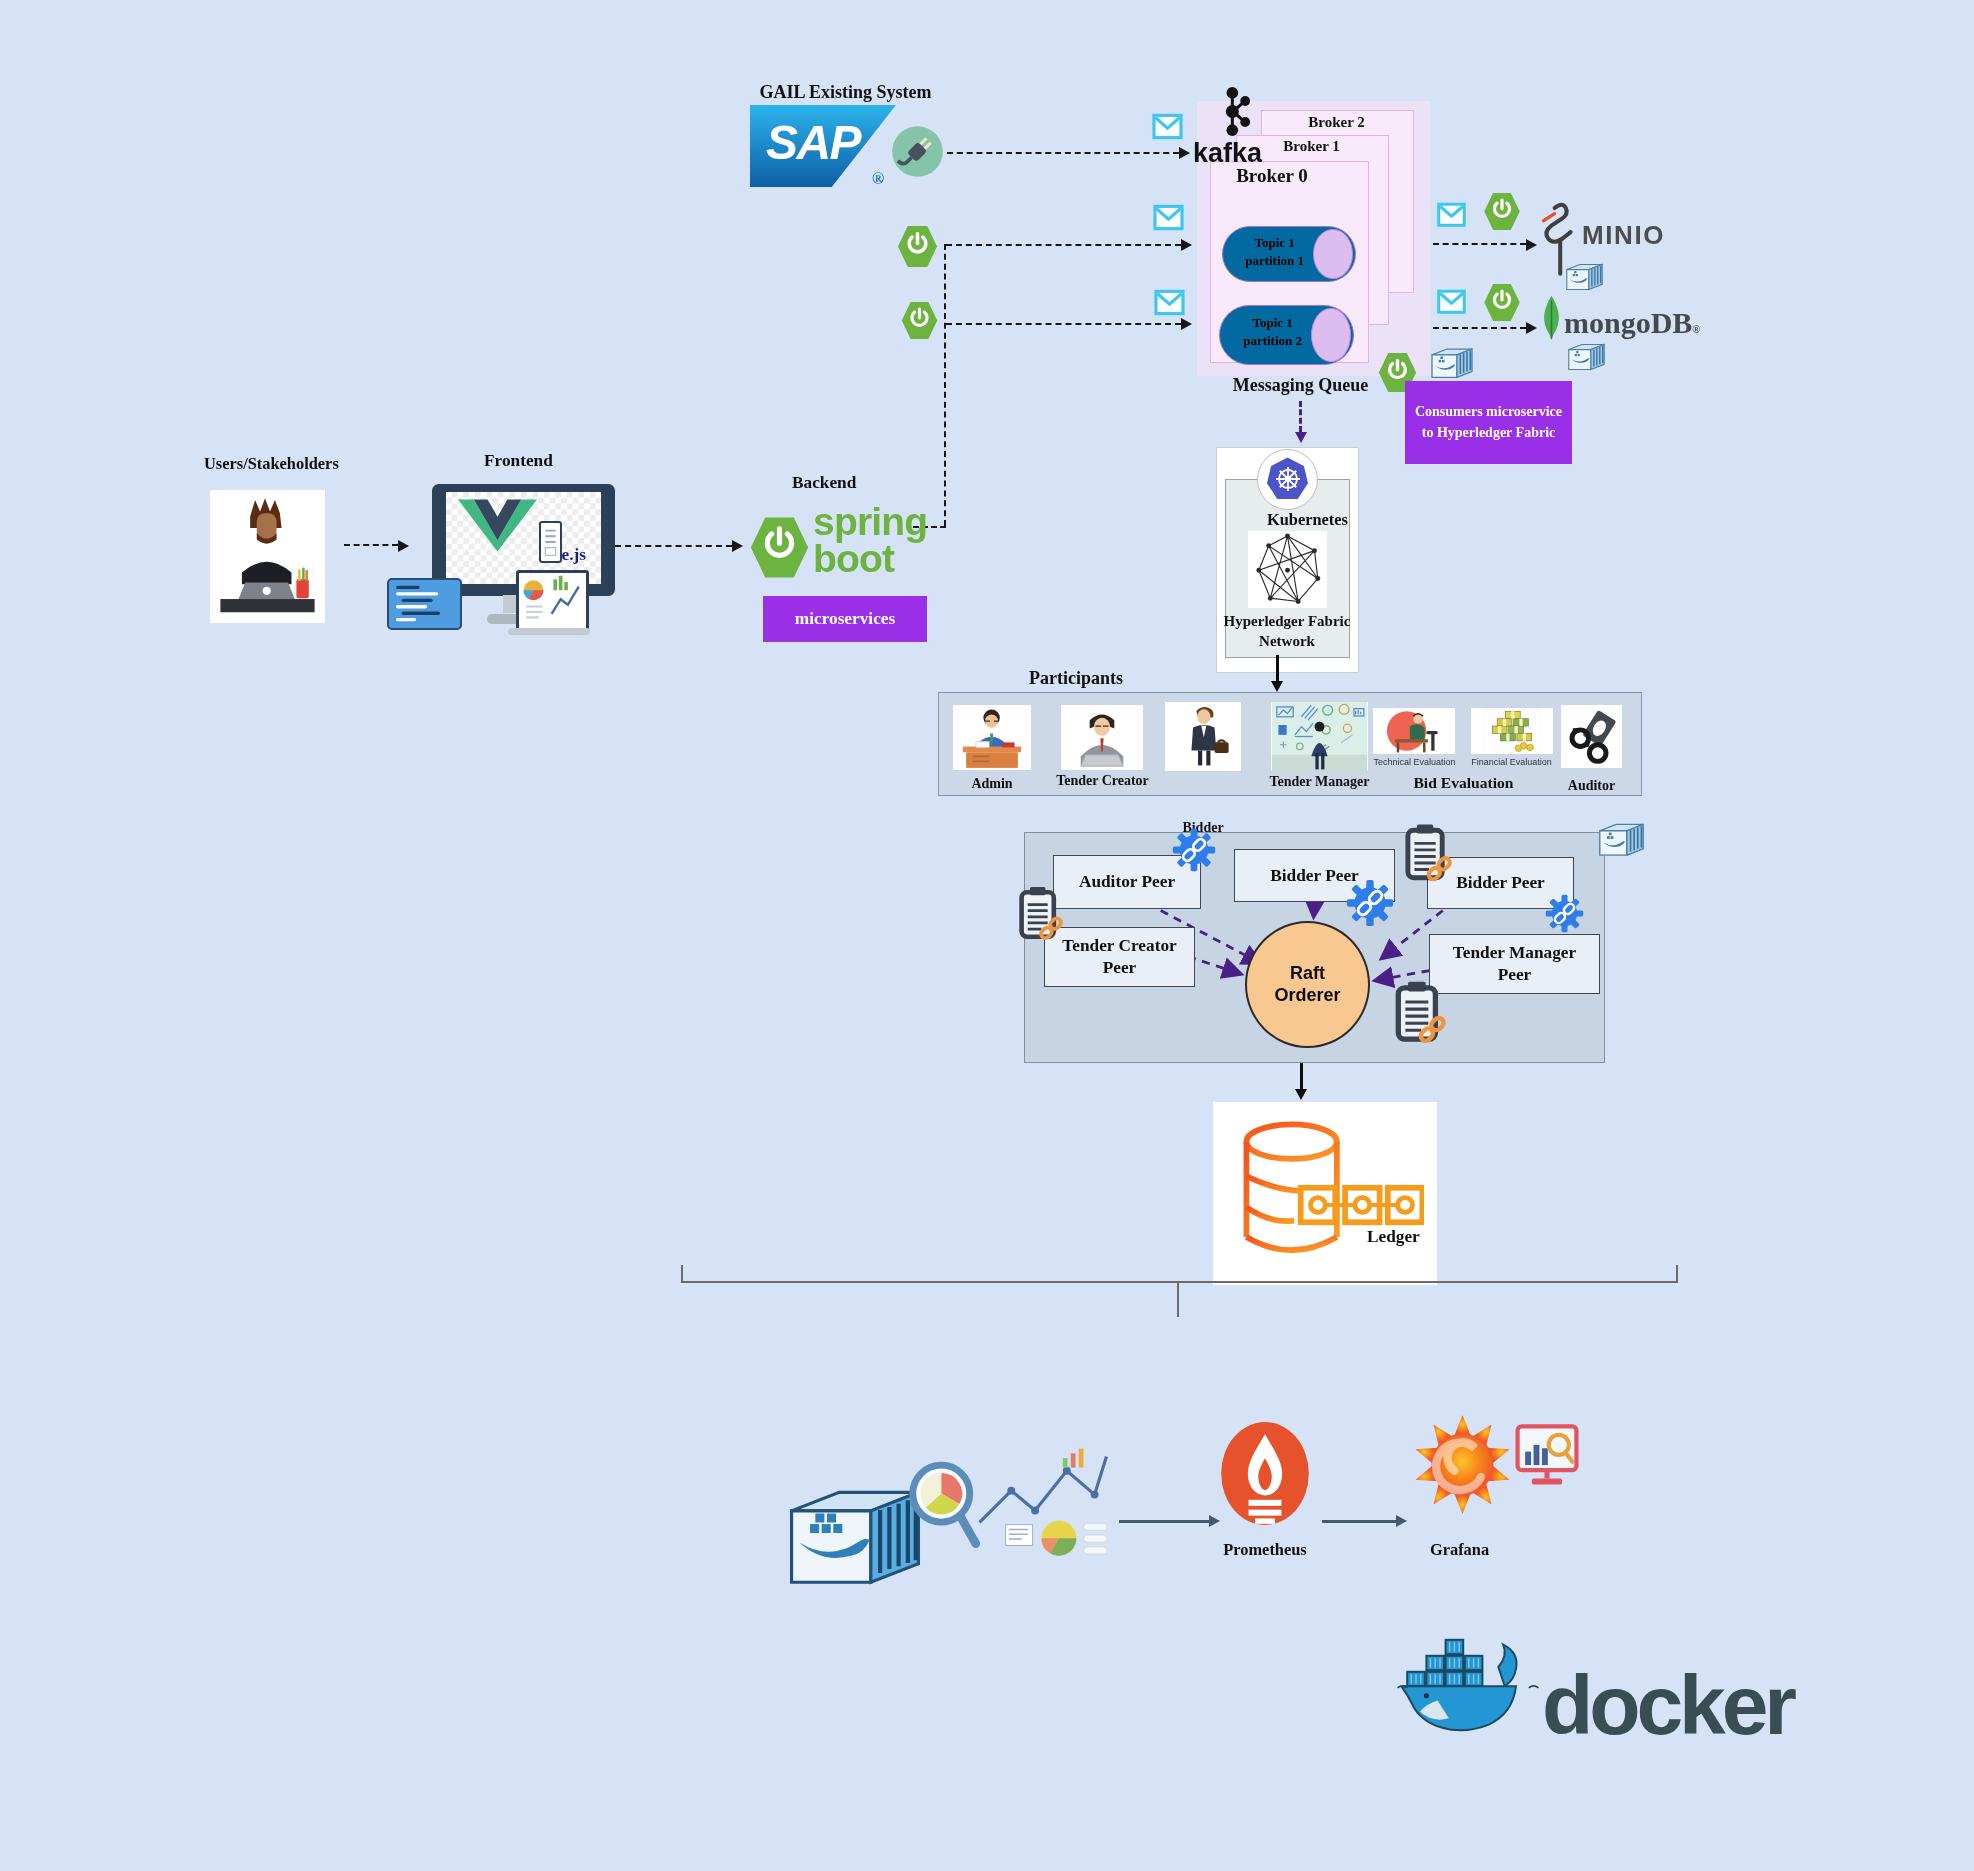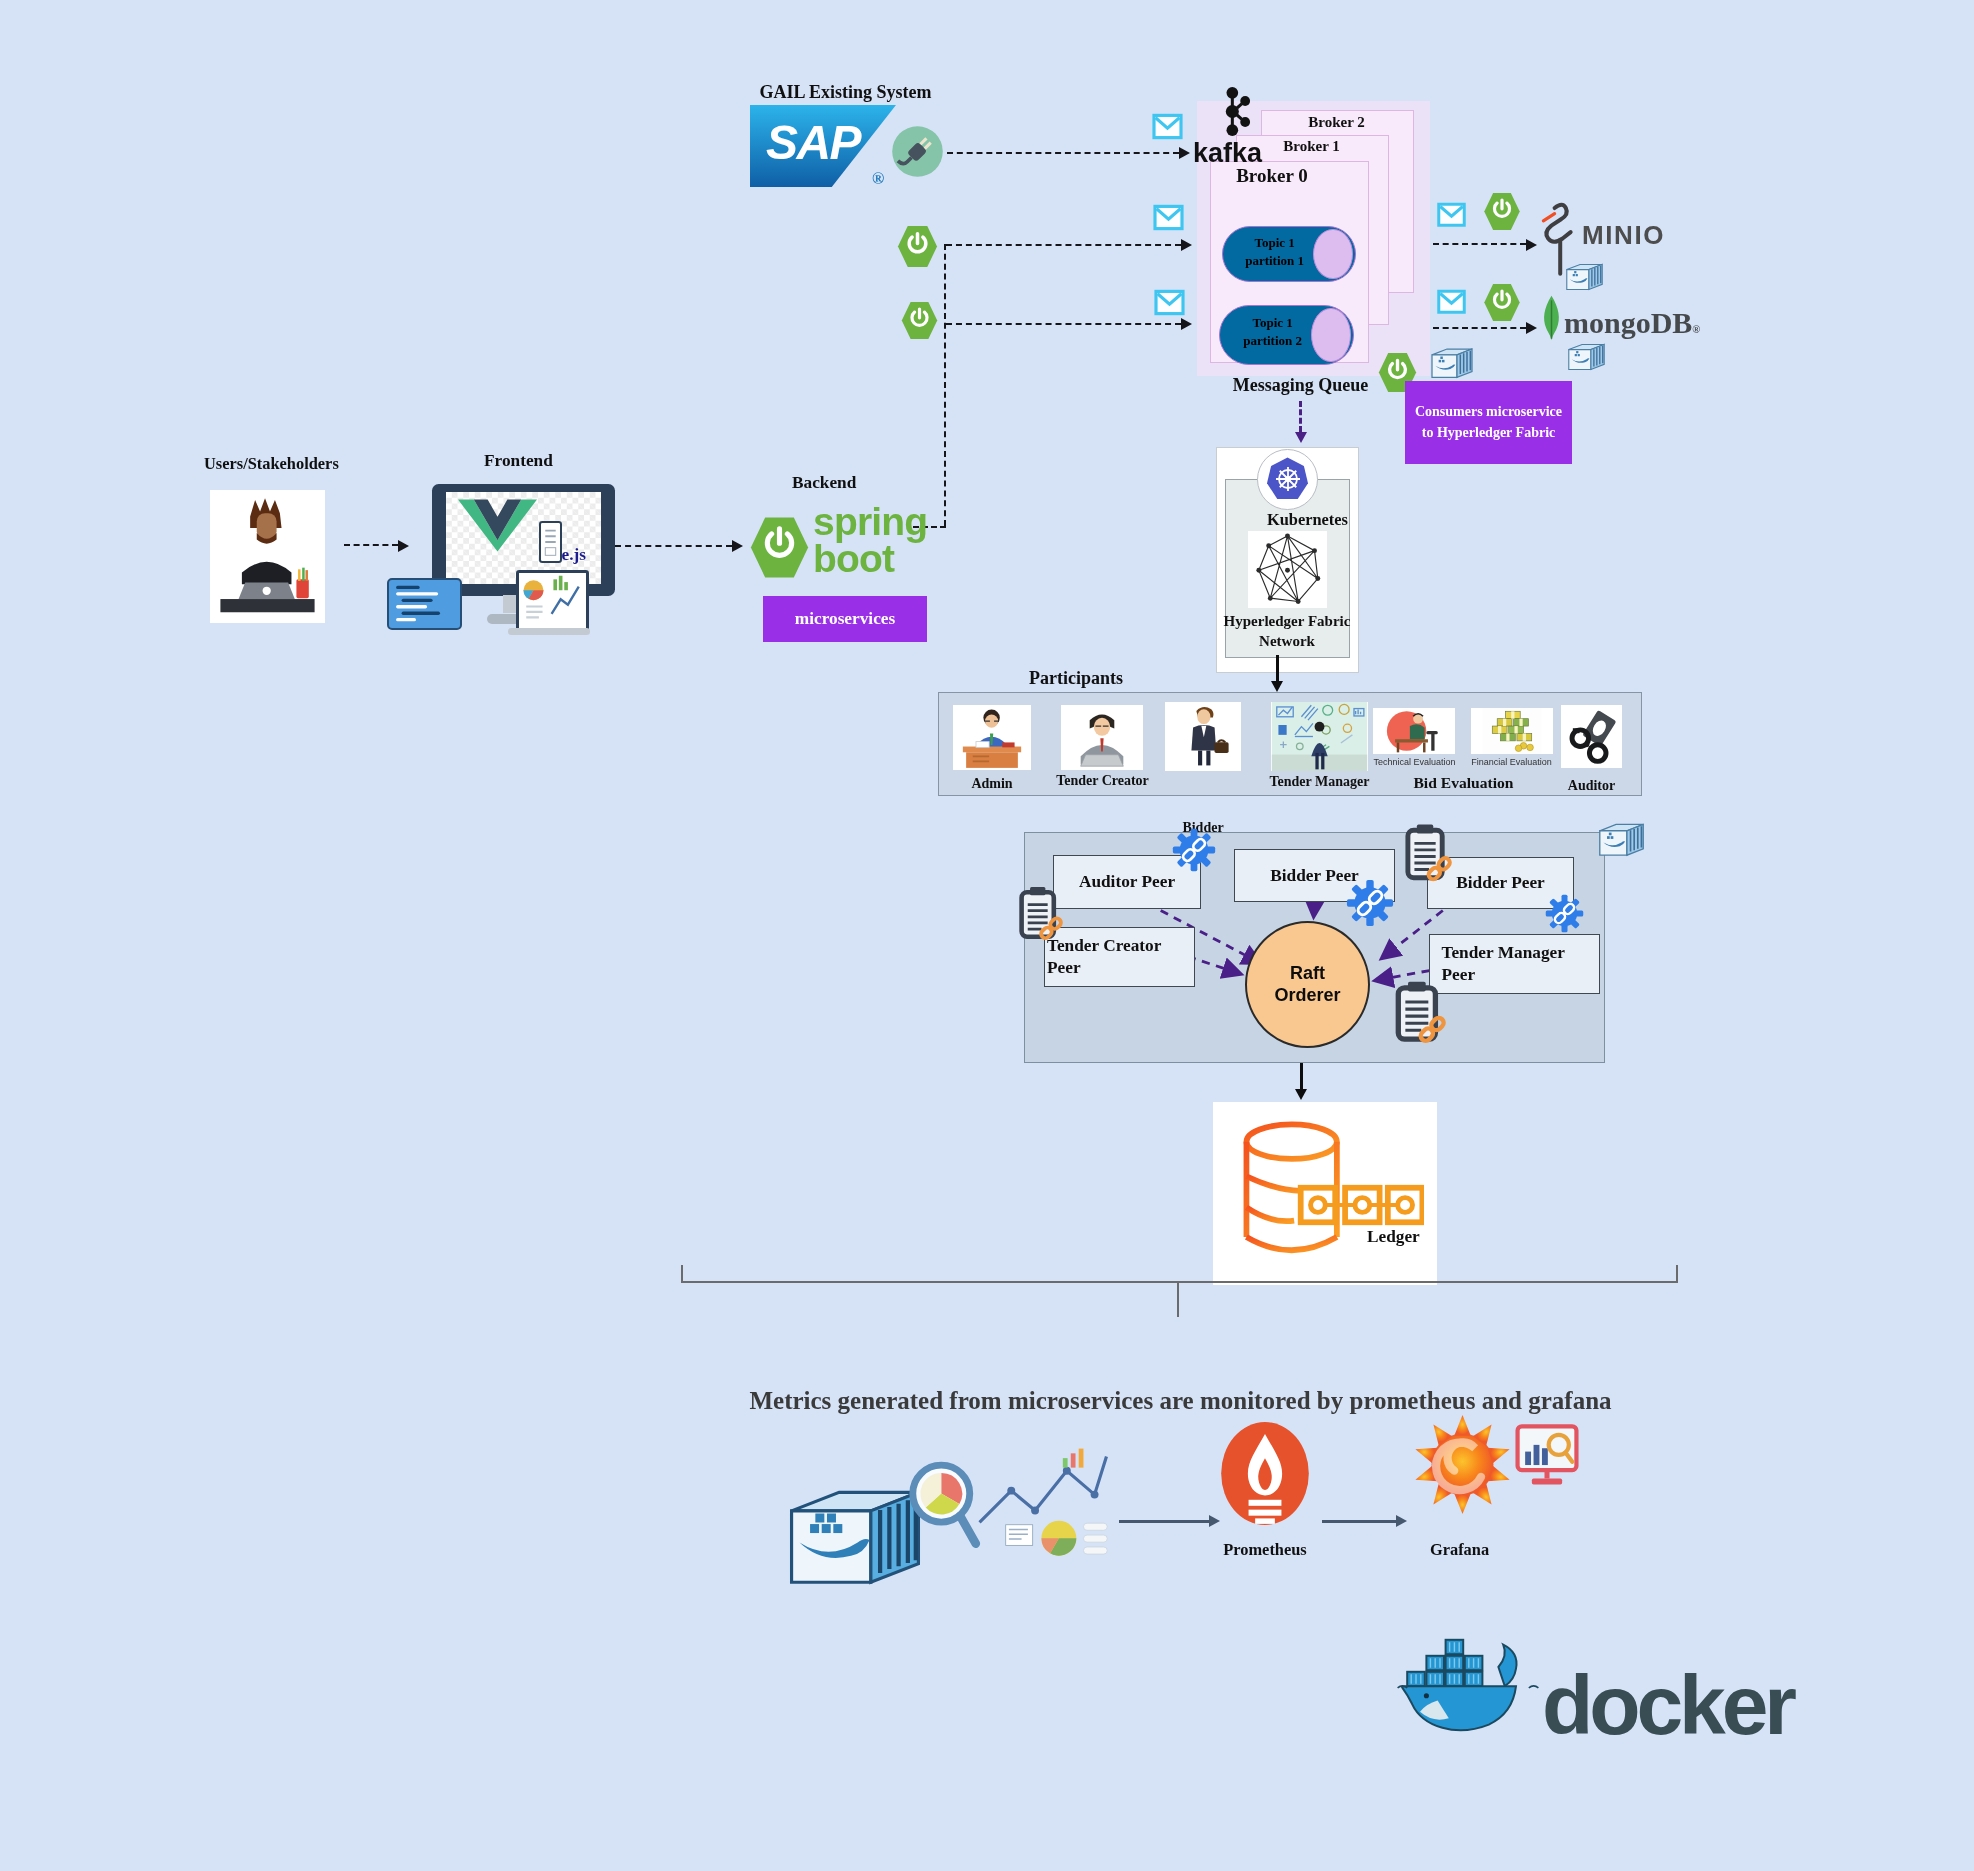--- a/index.html
+++ b/index.html
@@ -14,21 +14,21 @@
   .sv{position:absolute;border-left:3.3px solid #0d0d0d;}
   .sh{position:absolute;border-top:3.3px solid #46586e;}
   .ah-r{position:absolute;width:0;height:0;border-top:6.6px solid transparent;border-bottom:6.6px solid transparent;border-left:11.5px solid #15151a;}
   .ah-r.st{border-left-color:#46586e;}
   .ah-d{position:absolute;width:0;height:0;border-left:6.6px solid transparent;border-right:6.6px solid transparent;border-top:11.5px solid #0d0d0d;}
   .ah-d.pu{border-top-color:#4b2186;}
   .box-pink{position:absolute;background:#f9eafb;border:0.8px solid #ddb6e4;}
   .cyl{position:absolute;background:#0369a1;border:1.6px solid #a873d2;border-radius:30px;margin-top:24px;}
   .cylcap{position:absolute;right:1.6px;top:1.6px;bottom:1.6px;width:38px;border-radius:50%;background:#ddbcf0;border:1.6px solid #bb8cd9;}
   .purple-box{position:absolute;background:#9a2fe8;color:#fff;font-weight:700;display:flex;align-items:center;justify-content:center;text-align:center;}
-  .peer{position:absolute;background:#e9eff7;border:1.6px solid #3f4850;display:flex;align-items:center;justify-content:center;font-weight:700;font-size:17.3px;color:#101010;line-height:1.25;}
+  .peer{position:absolute;background:#e9eff7;border:1.6px solid #3f4850;display:flex;align-items:center;justify-content:center;text-align:center;font-weight:700;font-size:17.3px;color:#101010;line-height:1.25;}
   .card{position:absolute;background:#fff;}
   .pcap{position:absolute;font-weight:700;font-size:14px;color:#101010;text-align:center;white-space:nowrap;}
   .subcap{position:absolute;font-family:"Liberation Sans",sans-serif;font-size:9px;color:#333;text-align:center;white-space:nowrap;}
   .checker{background-color:#fff;background-image:linear-gradient(45deg,#ececec 25%,transparent 25%,transparent 75%,#ececec 75%),linear-gradient(45deg,#ececec 25%,transparent 25%,transparent 75%,#ececec 75%);background-size:11.5px 11.5px;background-position:0 0,5.8px 5.8px;}
 </style>
 </head>
 <body>
 
 <div id="canvas">
 
@@ -614,21 +614,20 @@
     <g stroke="#f59b1e" stroke-width="6" fill="#fff">
         <circle cx="107" cy="113" r="9"></circle>
         <circle cx="161" cy="113" r="9"></circle>
         <circle cx="213" cy="113" r="9"></circle>
       </g>
   </svg>
   <div class="lbl" style="left:1367px;top:1227px;font-size:17.3px;">Ledger</div>
 
   <div class="abs" style="left:681px;top:1265px;width:993px;height:16.4px;border-bottom:2.5px solid #6b6b6b;border-left:2.1px solid #6b6b6b;border-right:2.1px solid #6b6b6b;"></div>
   <div class="abs" style="left:1177px;top:1281px;height:36px;border-left:2.5px solid #6b6b6b;"></div>
-  <div class="lbl ctr" style="left:683px;top:1387px;width:995px;font-size:25px;color:#3a3a3a;">Metrics generated from microservices are monitored by prometheus and grafana</div>
 
   <svg class="abs" style="left:781px;top:1476px;width:148px;height:112px;" viewBox="0 0 56 42">
       <polygon points="4,13 22,6 52,6 34,13" fill="#cfe4f4" stroke="#22527a" stroke-width="1.2"></polygon>
       <polygon points="4,13 34,13 34,40 4,40" fill="#eef6fc" stroke="#22527a" stroke-width="1.2"></polygon>
       <polygon points="34,13 52,6 52,33 34,40" fill="#58aee0" stroke="#22527a" stroke-width="1.2"></polygon>
       <path d="M37.5 12.7 V36.5 M41 11.5 V35 M44.5 10.3 V34 M48 9 V32.7 M51 8 V31.7" stroke="#1b4669" stroke-width="1.6"></path>
       <g fill="#2f7fb8">
         <rect x="11" y="18" width="3.4" height="3.4"></rect>
         <rect x="15.4" y="18" width="3.4" height="3.4"></rect>
         <rect x="19.8" y="18" width="3.4" height="3.4"></rect>

